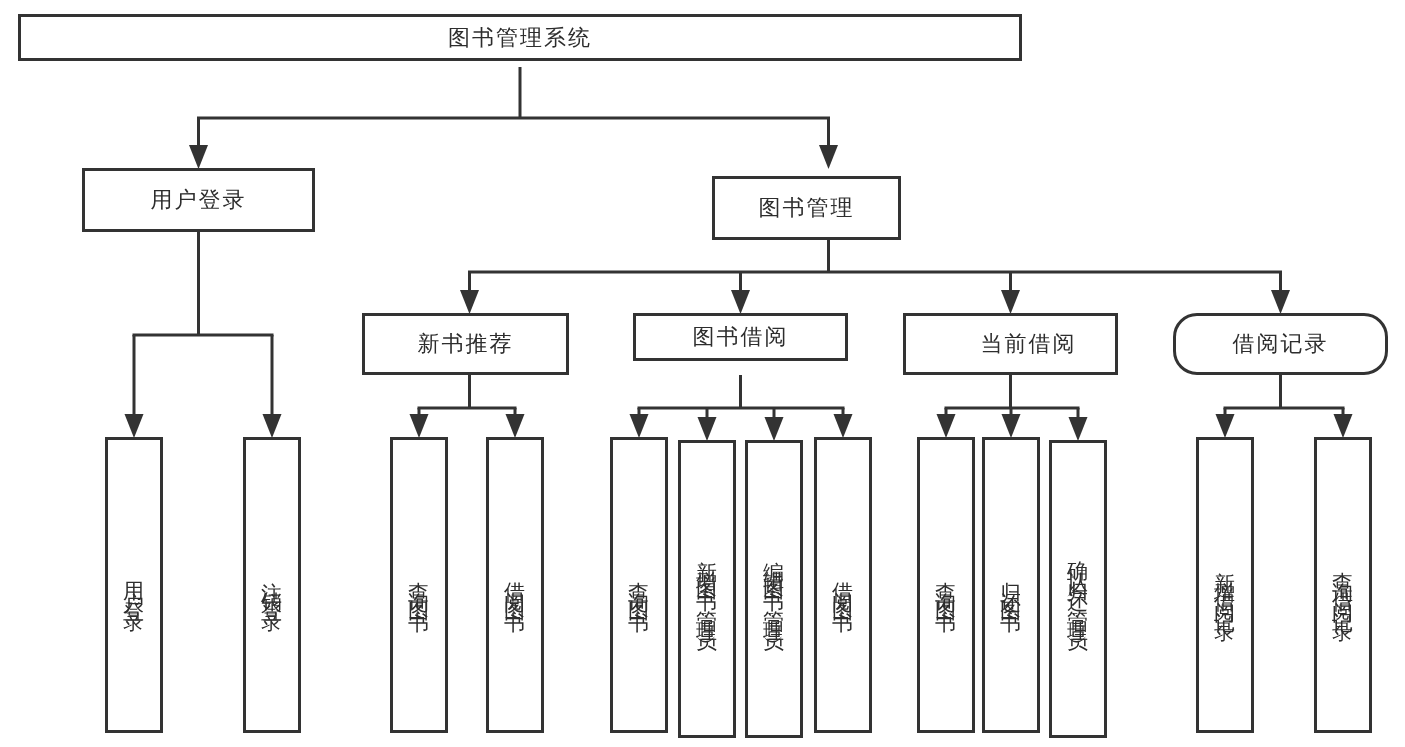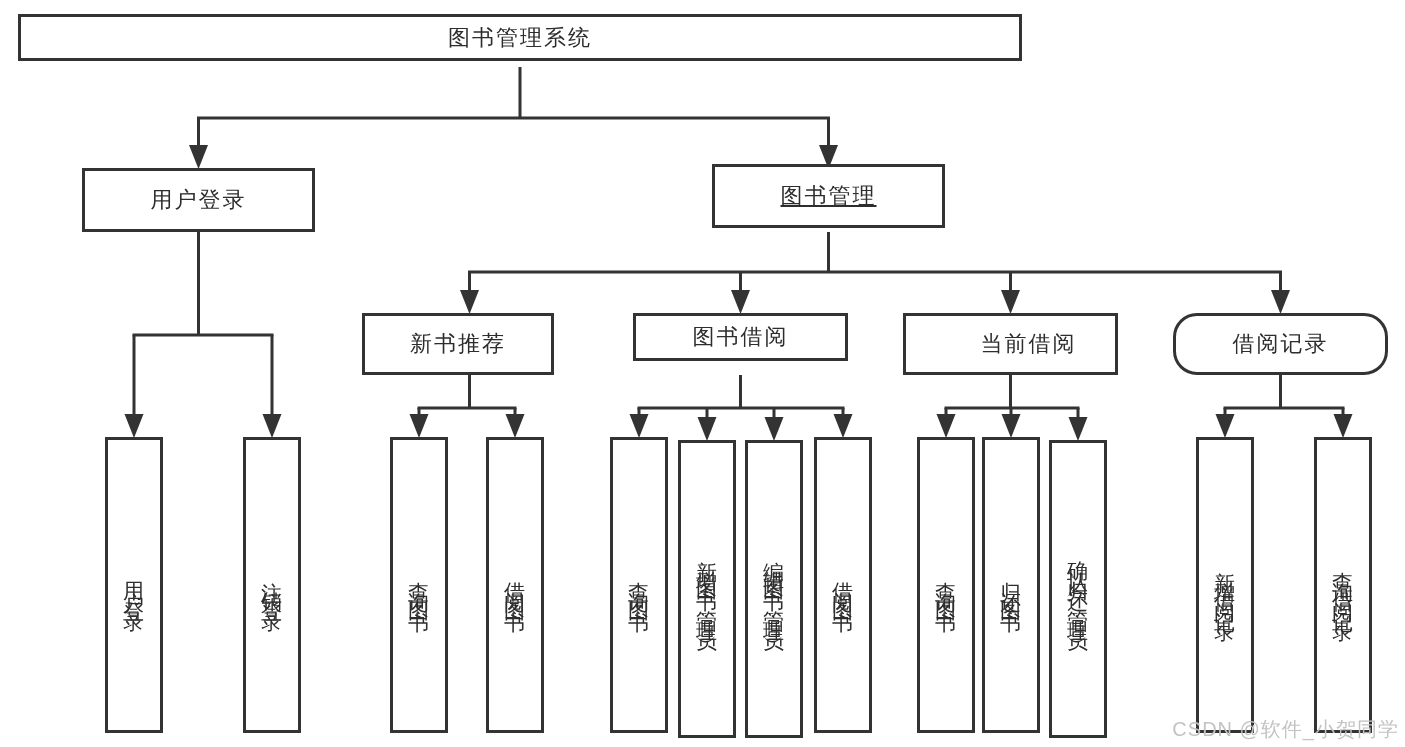--- a/index.html
+++ b/index.html
@@ -105,33 +105,32 @@
       <line x1="1280.5" y1="375" x2="1280.5" y2="408" stroke="#333333" stroke-width="3"></line>
       <line x1="1223.5" y1="408" x2="1344.5" y2="408" stroke="#333333" stroke-width="3"></line>
       <line x1="1225" y1="408" x2="1225" y2="419" stroke="#333333" stroke-width="3"></line>
       <polygon points="1215.5,414 1234.5,414 1225,438" fill="#333333"></polygon>
       <line x1="1343" y1="408" x2="1343" y2="419" stroke="#333333" stroke-width="3"></line>
       <polygon points="1333.5,414 1352.5,414 1343,438" fill="#333333"></polygon>
     </svg>
   <div id="nodes">
       <div class="node hz" style="left: 18px; top: 14px; width: 1004px; height: 47px;">图书管理系统</div>
       <div class="node hz" style="left: 82px; top: 168px; width: 233px; height: 64px;">用户登录</div>
-      <div class="node hz" style="left: 712px; top: 164px; width: 233px; height: 64px; text-decoration: underline;">图书管理</div>
-      <div class="node hz" style="left: 362px; top: 313px; width: 192px; height: 62px;">新书推荐</div>
+      <div class="node hz" style="left: 712px; top: 176px; width: 189px; height: 64px;">图书管理</div>
+      <div class="node hz" style="left: 362px; top: 313px; width: 207px; height: 62px;">新书推荐</div>
       <div class="node hz" style="left: 633px; top: 313px; width: 215px; height: 48px;">图书借阅</div>
       <div class="node hz" style="left: 903px; top: 313px; width: 215px; height: 62px; padding-left: 36px;">当前借阅</div>
       <div class="node hz" style="left: 1173px; top: 313px; width: 215px; height: 62px; border-radius: 24px;">借阅记录</div>
       <div class="node vt" style="left: 105px; top: 437px; width: 58px; height: 296px;">用户登录</div>
       <div class="node vt" style="left: 243px; top: 437px; width: 58px; height: 296px;">注销登录</div>
       <div class="node vt" style="left: 390px; top: 437px; width: 58px; height: 296px;">查询图书</div>
       <div class="node vt" style="left: 486px; top: 437px; width: 58px; height: 296px;">借阅图书</div>
       <div class="node vt" style="left: 610px; top: 437px; width: 58px; height: 296px;">查询图书</div>
       <div class="node vt" style="left: 678px; top: 440px; width: 58px; height: 298px;">新增图书（管理员）</div>
       <div class="node vt" style="left: 745px; top: 440px; width: 58px; height: 298px;">编辑图书（管理员）</div>
       <div class="node vt" style="left: 814px; top: 437px; width: 58px; height: 296px;">借阅图书</div>
       <div class="node vt" style="left: 917px; top: 437px; width: 58px; height: 296px;">查询图书</div>
       <div class="node vt" style="left: 982px; top: 437px; width: 58px; height: 296px;">归还图书</div>
       <div class="node vt" style="left: 1049px; top: 440px; width: 58px; height: 298px;">确认归还（管理员）</div>
       <div class="node vt" style="left: 1196px; top: 437px; width: 58px; height: 296px;">新增借阅记录</div>
       <div class="node vt" style="left: 1314px; top: 437px; width: 58px; height: 296px;">查询借阅记录</div>
     </div>
-  <div id="watermark">CSDN @软件_小贺同学</div>
 </div>
 
 </body></html>

